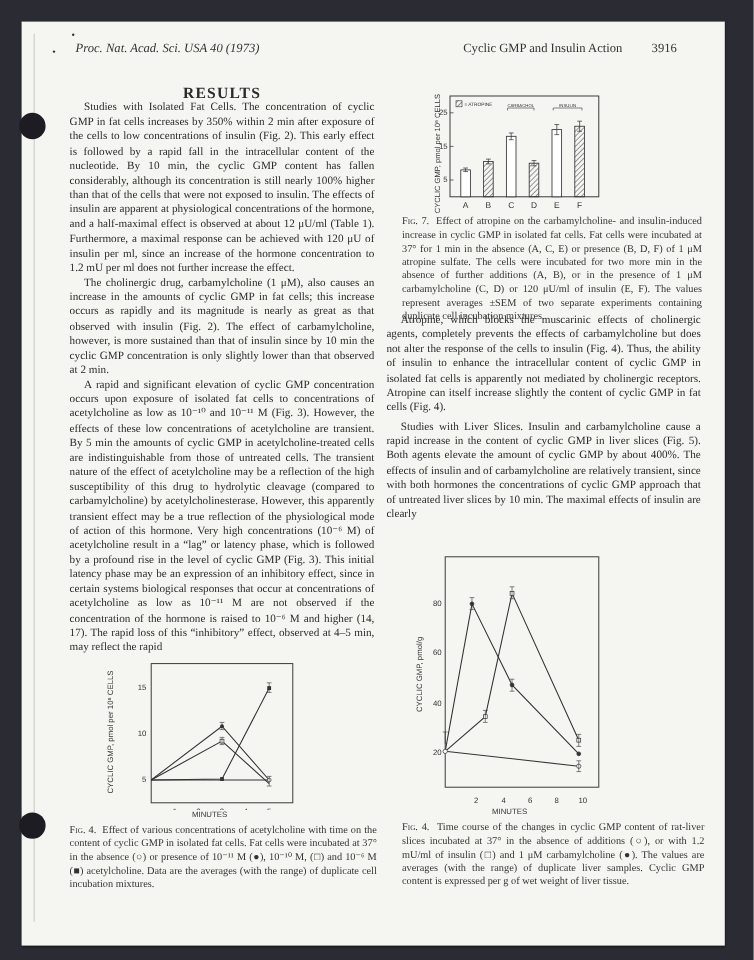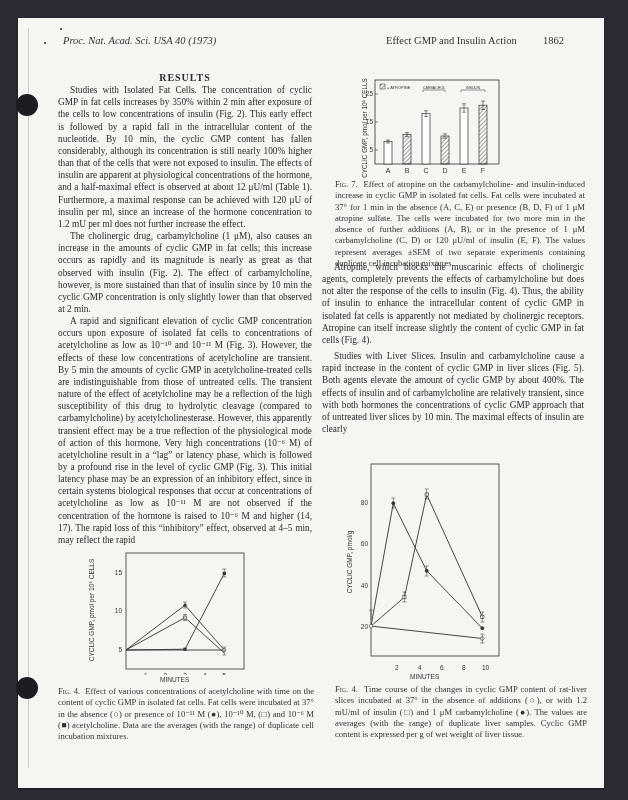--- a/index.html
+++ b/index.html
@@ -8,41 +8,41 @@
   .page-leftline { position:absolute; left:10px; top:10px; width:1px; height:740px; background:#cfcfcb; }
   .hole { position:absolute; width:22px; height:22px; border-radius:50%; background:#1c1c22; left:16px; }
   .speck { position:absolute; width:2px; height:2px; border-radius:50%; background:#333; }
   .running-head { position:absolute; top:35px; font-size:10.5px; color:#333; }
   .rh-left { left:63px; font-style:italic; }
   .rh-right { left:386px; }
   .rh-page { left:543px; }
   .col { position:absolute; font-size:9.3px; line-height:12.15px; text-align:justify; color:#2b2b2b; }
   .col p { margin:0; text-indent:12px; }
   .col p.noindent { text-indent:0; }
-  .section-head { text-align:center; font-weight:bold; letter-spacing:1px; font-size:10px; margin-bottom:6px; text-indent:0 !important; }
+  .section-head { text-align:center; font-weight:bold; letter-spacing:1px; font-size:13px; margin-bottom:6px; text-indent:0 !important; }
   .runin { }
   .fig { position:absolute; }
   .caption { position:absolute; font-size:8.6px; line-height:11.3px; text-align:justify; color:#333; }
   .caption .fl { font-variant:small-caps; }
   svg text { font-family:"Liberation Sans","DejaVu Sans",sans-serif; fill:#333; }
 </style>
 </head>
 <body>
 
 <div class="page">
   <div class="page-leftline"></div>
 </div>
 <div class="hole" style="top:94px"></div>
 <div class="hole" style="top:677px"></div>
 <div class="speck" style="left:44px;top:42px"></div>
 <div class="speck" style="left:60px;top:28px"></div>
 
 <div class="running-head rh-left">Proc. Nat. Acad. Sci. USA 40 (1973)</div>
-<div class="running-head rh-right">Effect GMP and Insulin Action</div>
-<div class="running-head rh-page">1862</div>
+<div class="running-head rh-right">Cyclic GMP and Insulin Action</div>
+<div class="running-head rh-page">3916</div>
 
 <div class="col" style="left:58px;top:72px;width:254px;">
   <p class="section-head">RESULTS</p>
   <p><span class="runin">Studies with Isolated Fat Cells.</span><span> The concentration of cyclic GMP in fat cells increases by 350% within 2 min after exposure of the cells to low concentrations of insulin (Fig. 2). This early effect is followed by a rapid fall in the intracellular content of the nucleotide. By 10 min, the cyclic GMP content has fallen considerably, although its concentration is still nearly 100% higher than that of the cells that were not exposed to insulin. The effects of insulin are apparent at physiological concentrations of the hormone, and a half-maximal effect is observed at about 12 μU/ml (Table 1). Furthermore, a maximal response can be achieved with 120 μU of insulin per ml, since an increase of the hormone concentration to 1.2 mU per ml does not further increase the effect.</span></p>
   <p><span>The cholinergic drug, carbamylcholine (1 μM), also causes an increase in the amounts of cyclic GMP in fat cells; this increase occurs as rapidly and its magnitude is nearly as great as that observed with insulin (Fig. 2). The effect of carbamylcholine, however, is more sustained than that of insulin since by 10 min the cyclic GMP concentration is only slightly lower than that observed at 2 min.</span></p>
   <p><span>A rapid and significant elevation of cyclic GMP concentration occurs upon exposure of isolated fat cells to concentrations of acetylcholine as low as 10⁻¹⁰ and 10⁻¹¹ M (Fig. 3). However, the effects of these low concentrations of acetylcholine are transient. By 5 min the amounts of cyclic GMP in acetylcholine-treated cells are indistinguishable from those of untreated cells. The transient nature of the effect of acetylcholine may be a reflection of the high susceptibility of this drug to hydrolytic cleavage (compared to carbamylcholine) by acetylcholinesterase. However, this apparently transient effect may be a true reflection of the physiological mode of action of this hormone. Very high concentrations (10⁻⁶ M) of acetylcholine result in a “lag” or latency phase, which is followed by a profound rise in the level of cyclic GMP (Fig. 3). This initial latency phase may be an expression of an inhibitory effect, since in certain systems biological responses that occur at concentrations of acetylcholine as low as 10⁻¹¹ M are not observed if the concentration of the hormone is raised to 10⁻⁶ M and higher (14, 17). The rapid loss of this “inhibitory” effect, observed at 4–5 min, may reflect the rapid</span></p>
 </div>
 
 <div class="col" style="left:322px;top:261px;width:262px;">
   <p><span>Atropine, which blocks the muscarinic effects of cholinergic agents, completely prevents the effects of carbamylcholine but does not alter the response of the cells to insulin (Fig. 4). Thus, the ability of insulin to enhance the intracellular content of cyclic GMP in isolated fat cells is apparently not mediated by cholinergic receptors. Atropine can itself increase slightly the content of cyclic GMP in fat cells (Fig. 4).</span></p>

